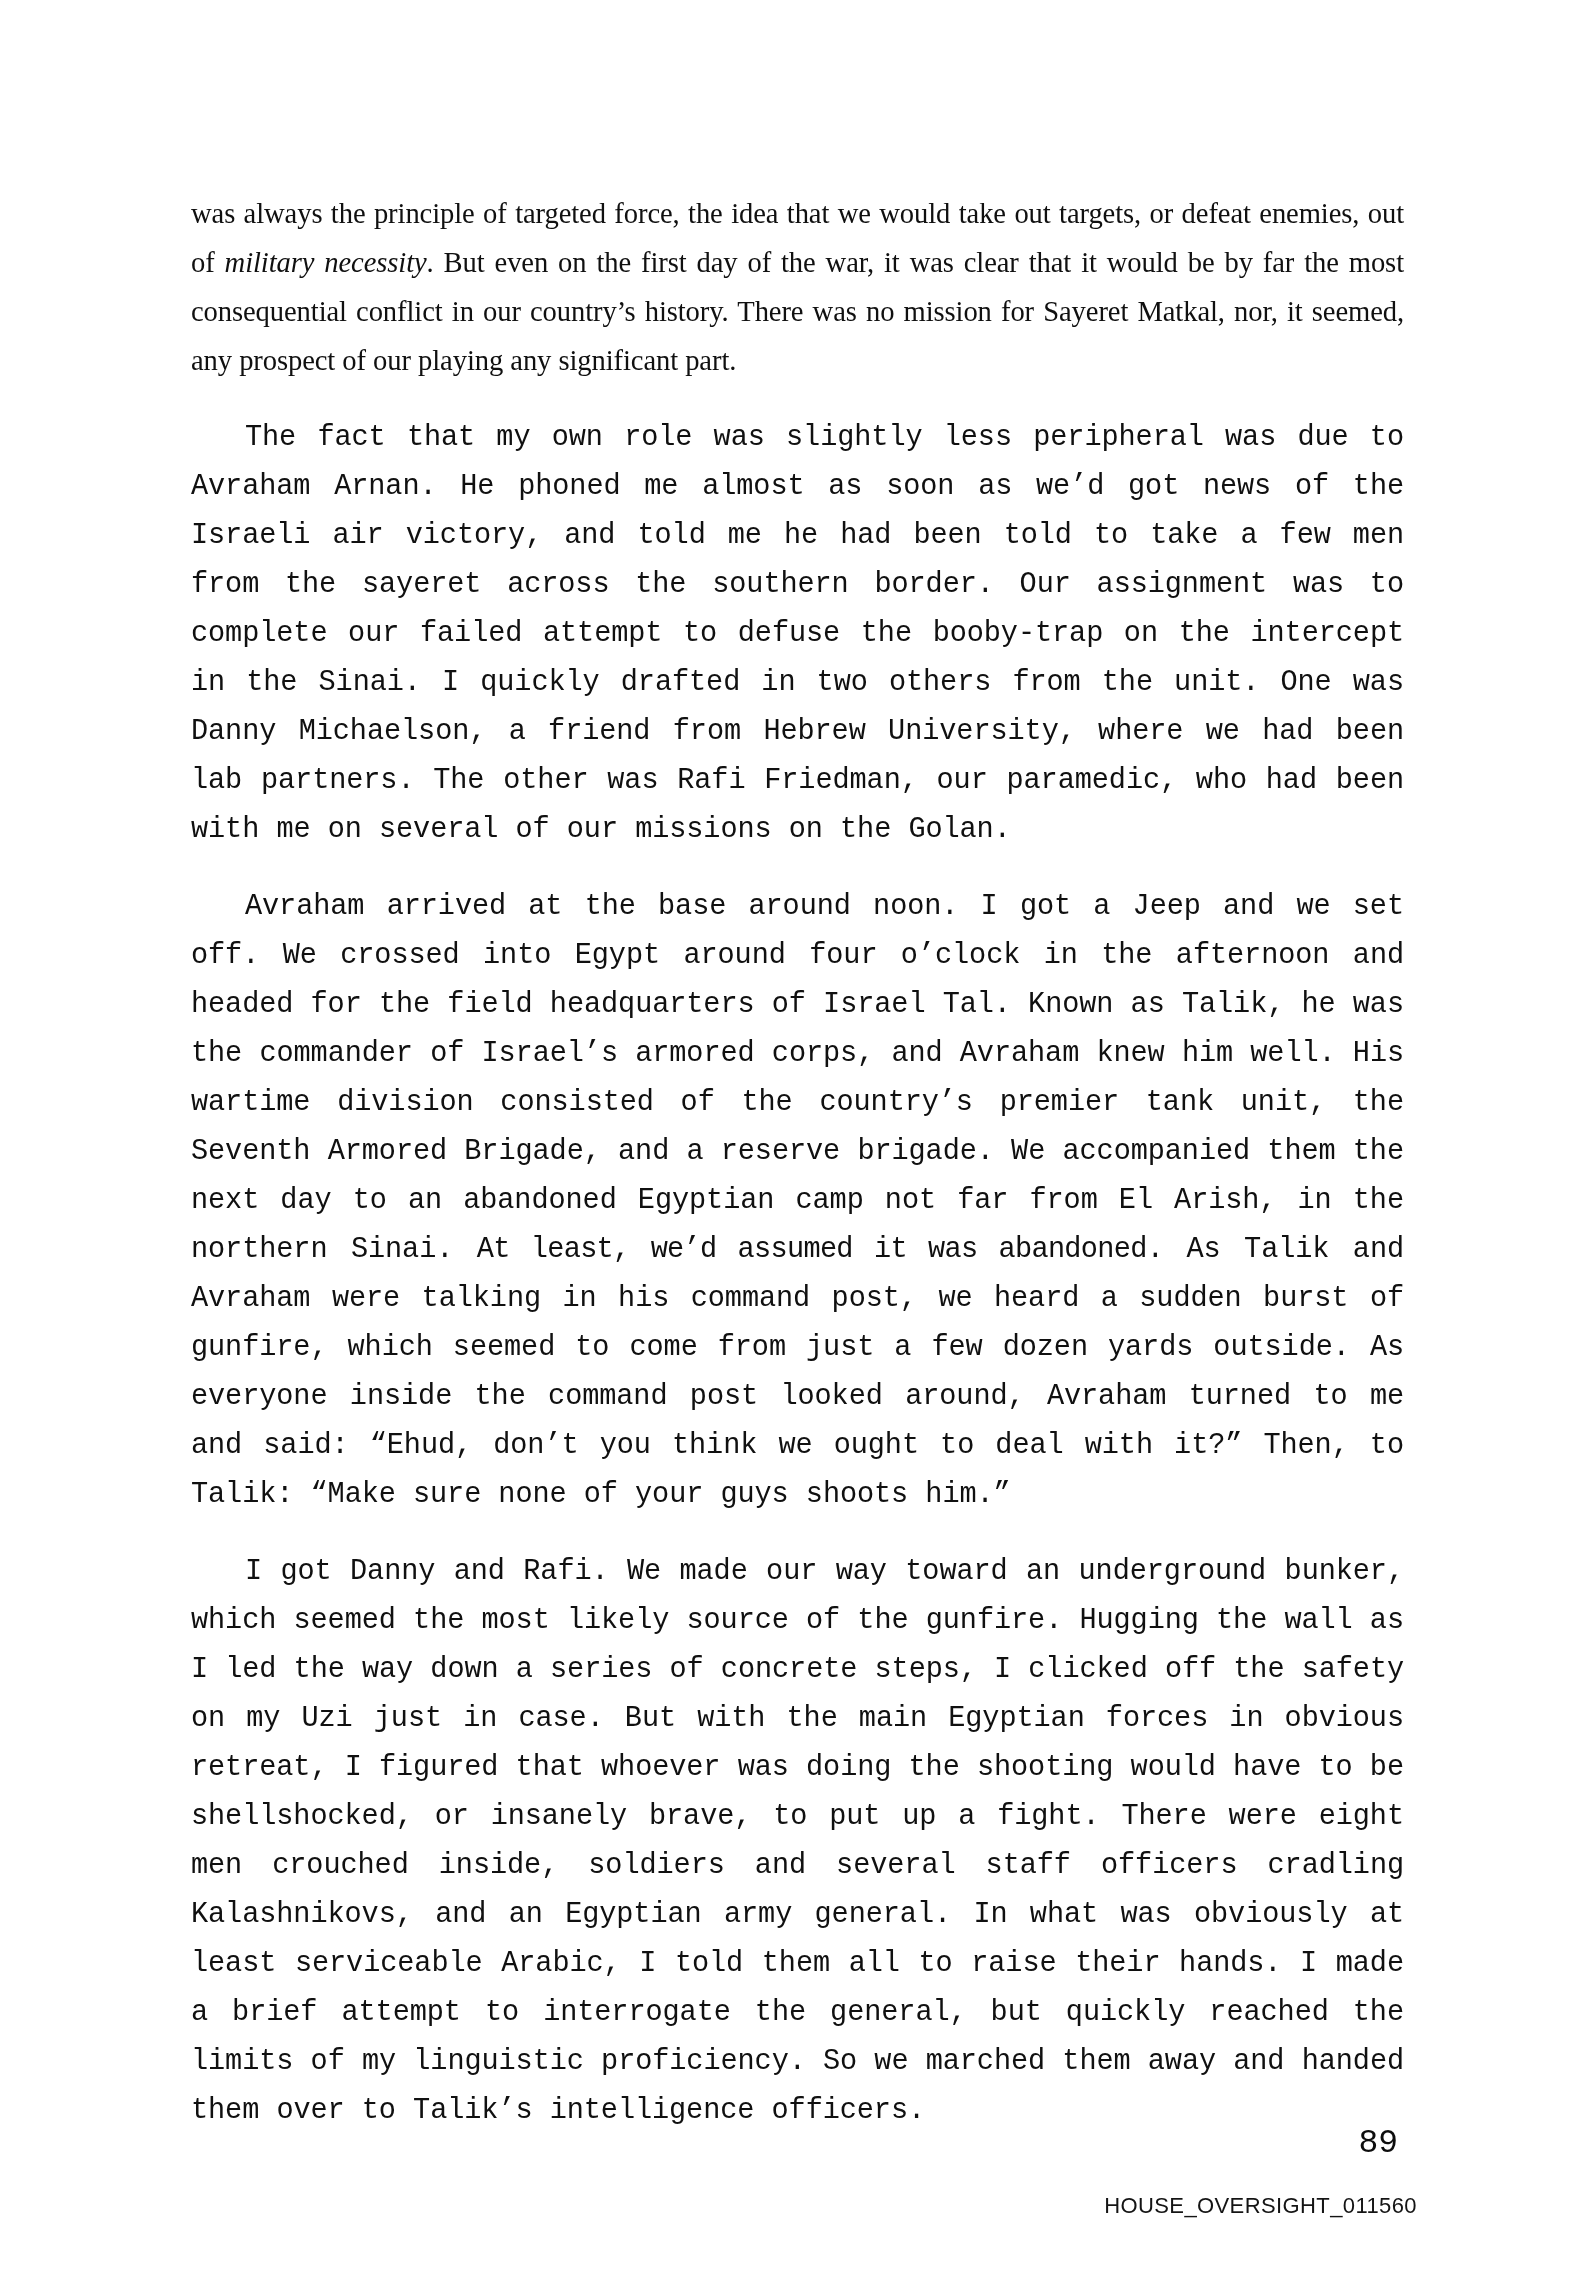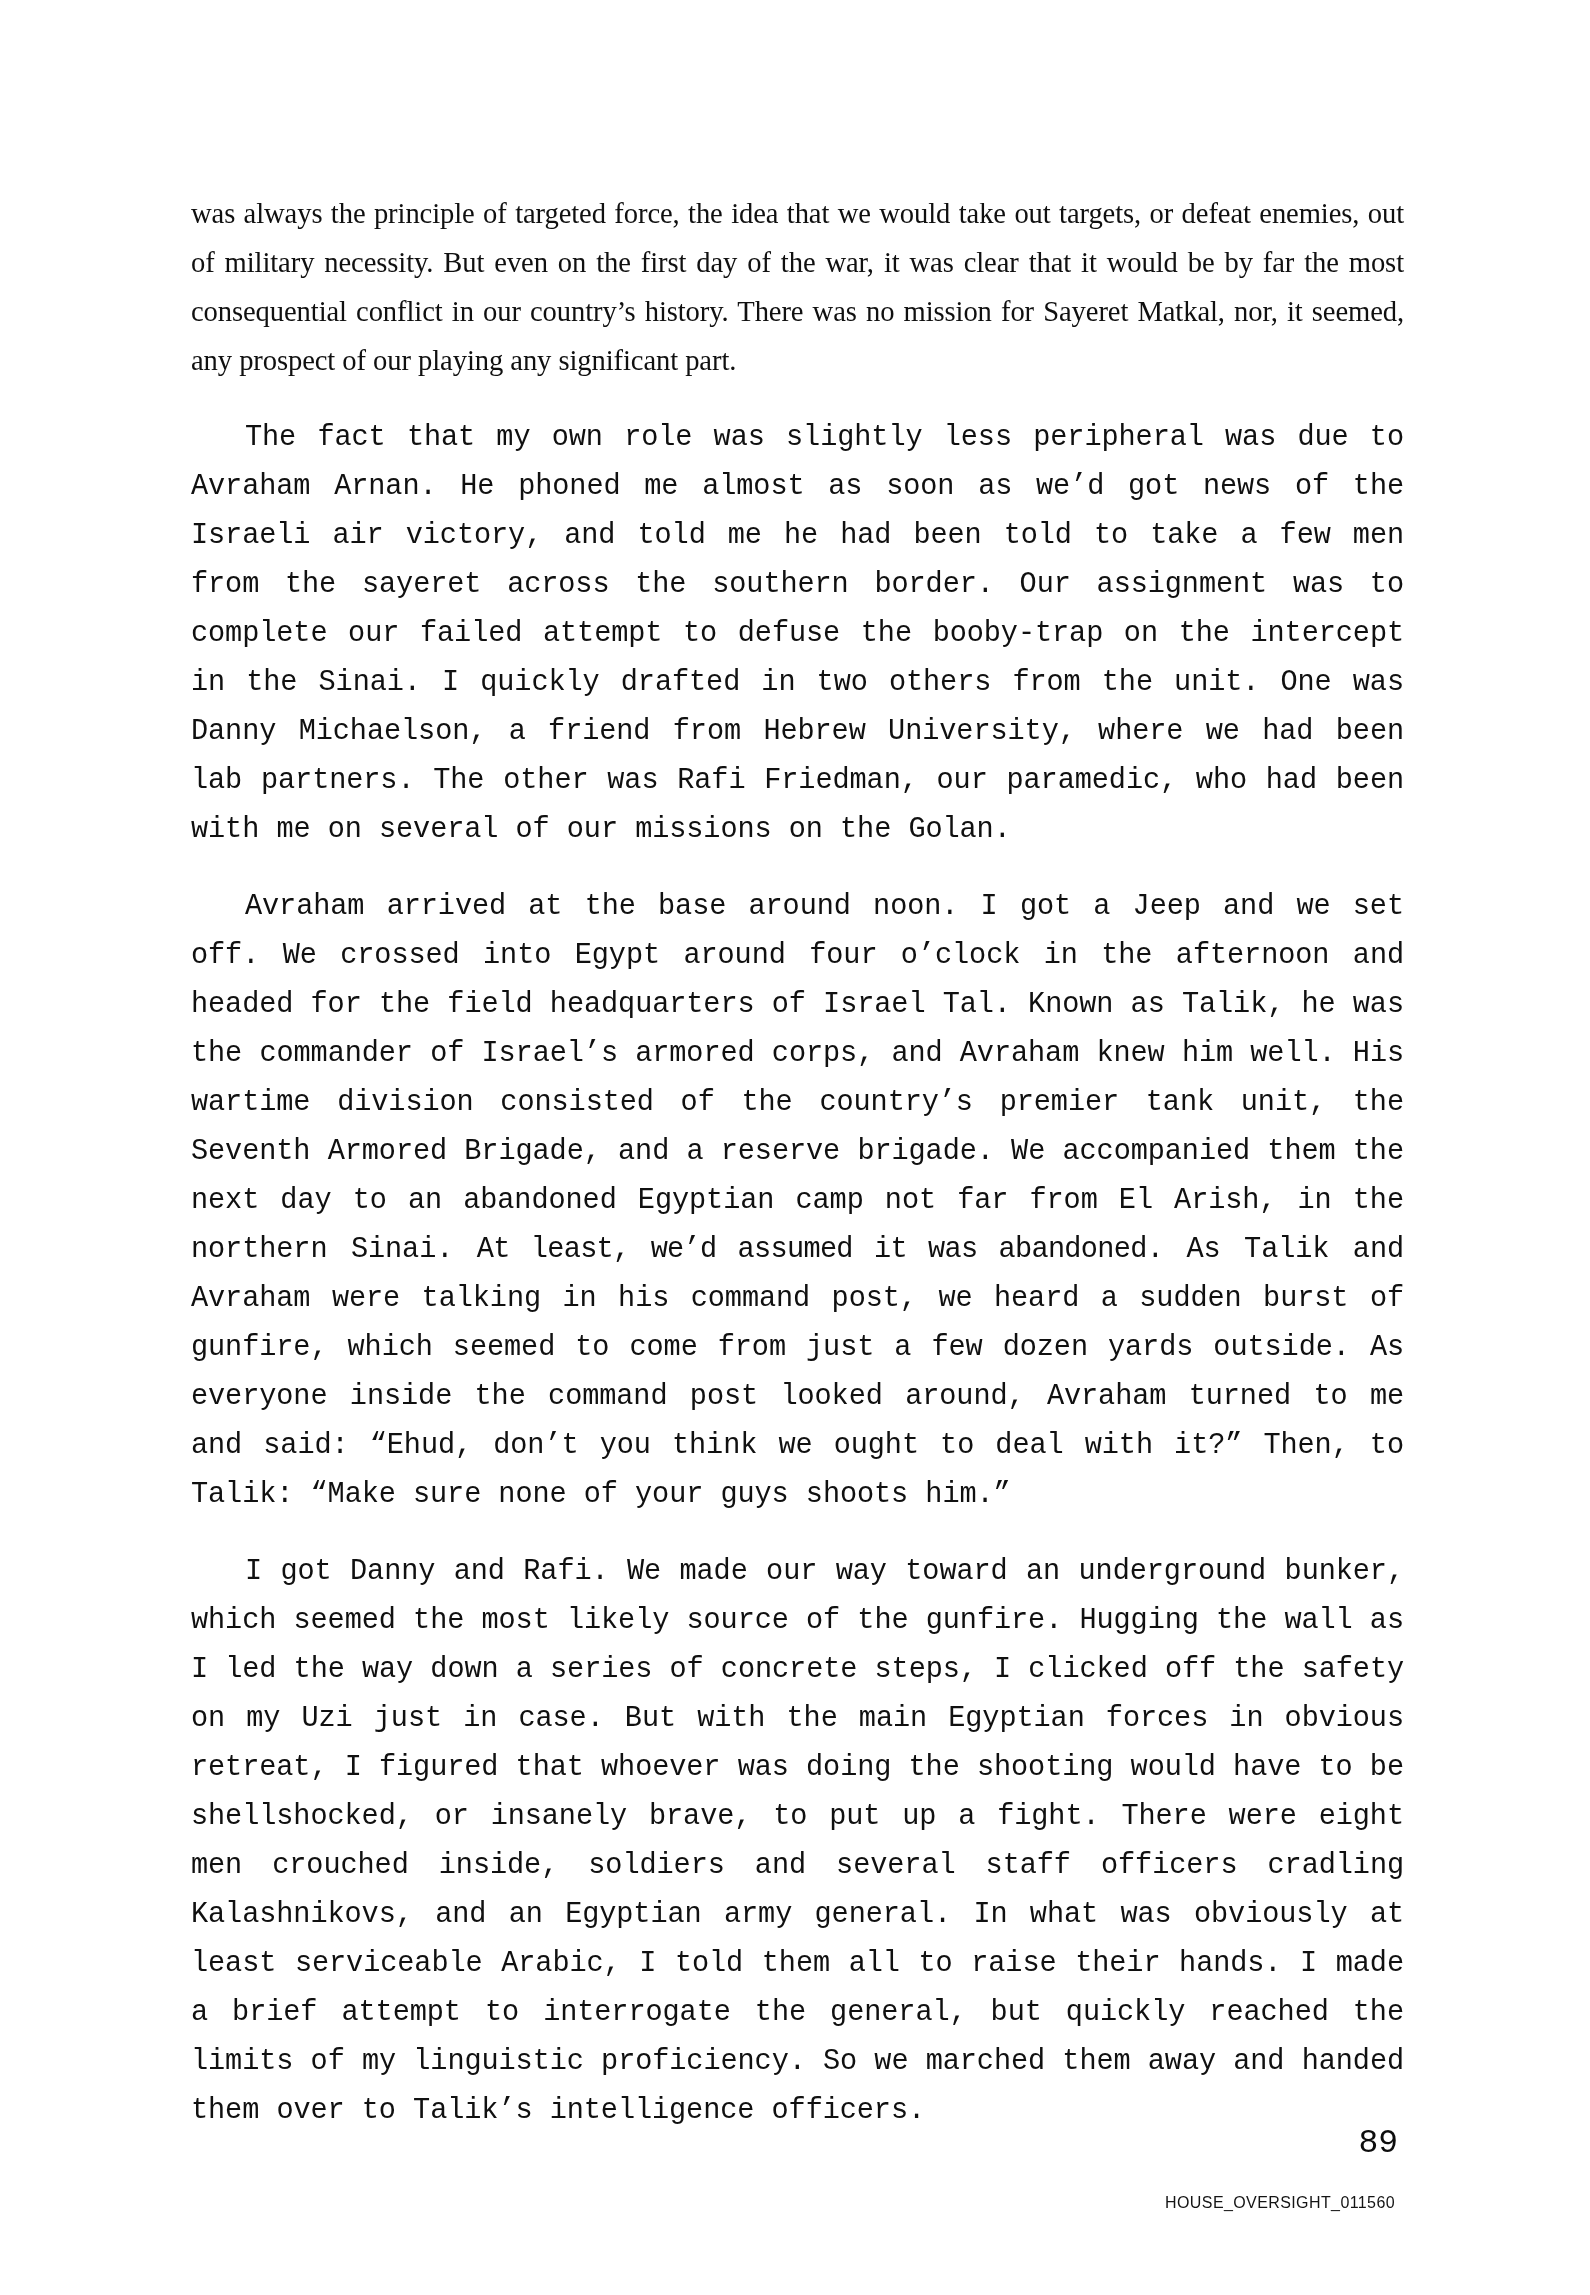--- a/index.html
+++ b/index.html
@@ -33,39 +33,40 @@
     word-spacing: 0.1px;
   }
   p.para.indent {
     text-indent: 54px;
     font-family: Liberation Mono, monospace;
   }
   p.para:last-child {
     margin-bottom: 0;
   }
   .ital {
+    font-style: italic;
   }
   .tight {
     letter-spacing: -0.7px;
     word-spacing: -1.6px;
   }
   .page-number {
     position: absolute;
     right: 193px;
     top: 2127px;
     font-size: 33px;
     line-height: 1;
     font-family: Liberation Mono, monospace;
     color: #0d0d0d;
   }
   .bates {
     position: absolute;
-    right: 196px;
+    right: 174px;
     top: 2195px;
-    font-size: 16px;
+    font-size: 22px;
     line-height: 1;
     font-family: "Liberation Sans", sans-serif;
     letter-spacing: 0.4px;
     color: #141414;
   }
 </style>
 </head>
 <body>
 
 <div class="page">

